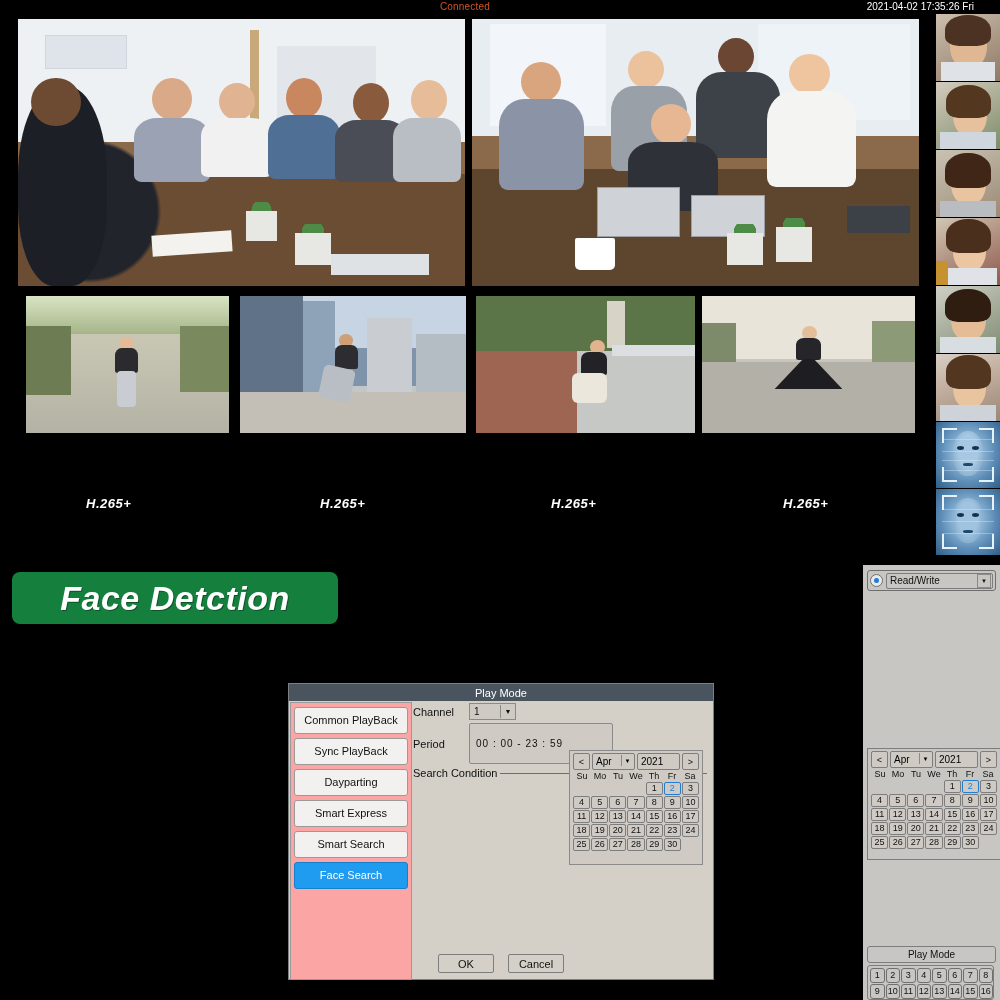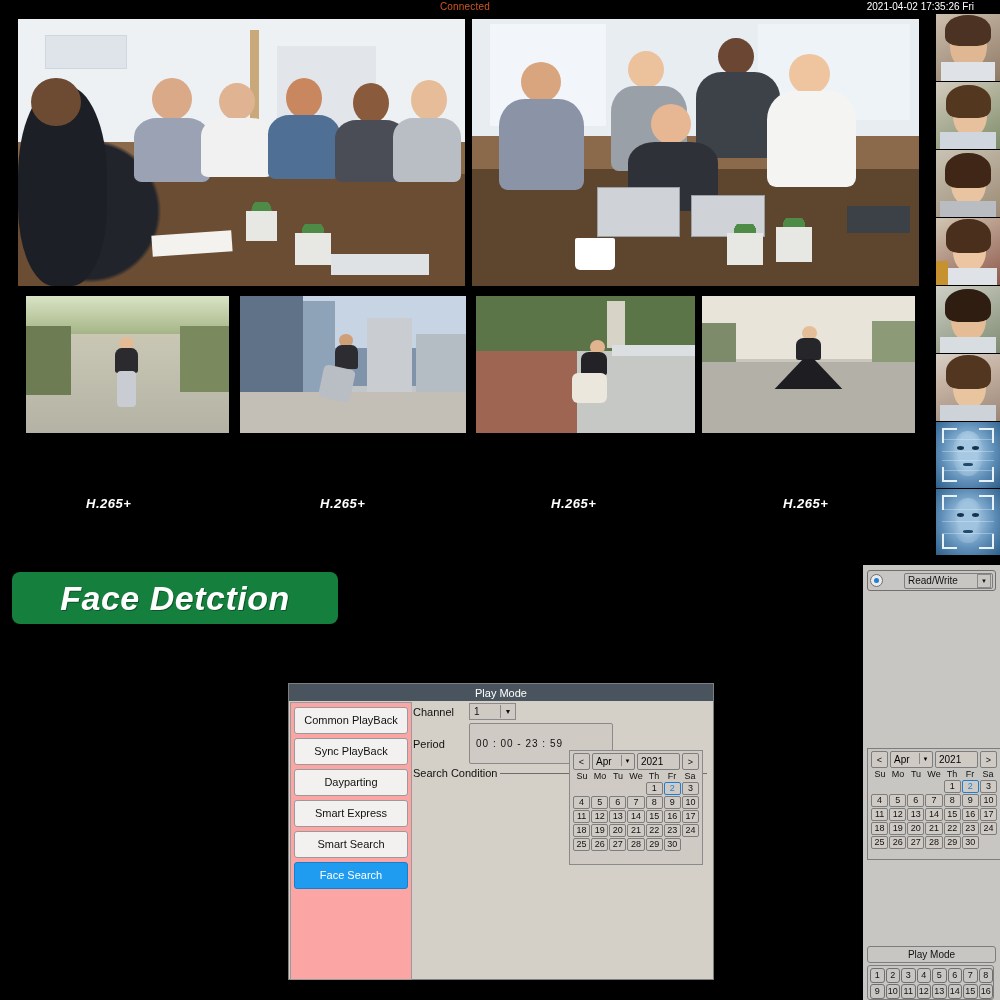--- a/index.html
+++ b/index.html
@@ -95,21 +95,21 @@
   .cal-cell.sel{color:#1f7fd6;border-color:#1f7fd6;}
 
   .dlg-buttons{position:absolute;left:0;right:0;bottom:6px;display:flex;
      justify-content:center;gap:14px;}
   .dlg-btn{width:54px;height:17px;background:#d4d0c8;border:1px solid #7d7d7d;border-radius:2px;
      font-size:11px;display:flex;align-items:center;justify-content:center;color:#111;}
 
   
   .rpanel{position:absolute;left:863px;top:565px;width:137px;height:435px;background:#c8c6c2;}
   .rw-wrap{margin:5px 4px 0 4px;height:19px;background:#c8c6c2;border:1px solid #6f6f6f;
-     border-radius:3px;display:flex;align-items:center;padding:0 2px;gap:21px;}
+     border-radius:3px;display:flex;align-items:center;padding:0 2px;gap:3px;}
   .radio{width:11px;height:11px;border-radius:50%;background:#e9e9e9;border:1px solid #6f6f6f;
      display:flex;align-items:center;justify-content:center;}
   .radio i{width:5px;height:5px;border-radius:50%;background:#1f7fd6;display:block;}
   .rw-select{flex:1;height:14px;background:#c8c6c2;border:1px solid #7d7d7d;border-radius:2px;
      display:flex;align-items:center;font-size:10px;padding-left:3px;position:relative;color:#111;}
   .rw-select .arrow{position:absolute;right:1px;top:0px;width:12px;height:12px;
      border:1px solid #8a8a8a;display:flex;align-items:center;justify-content:center;font-size:6px;}
 
   .rcal{position:absolute;left:4px;top:183px;width:126px;height:104px;background:#c8c6c2;
      border:1px solid #7d7d7d;padding:3px;}
@@ -438,20 +438,24 @@
               <div class="cal-cell day">25</div>
               <div class="cal-cell day">26</div>
               <div class="cal-cell day">27</div>
               <div class="cal-cell day">28</div>
               <div class="cal-cell day">29</div>
               <div class="cal-cell day">30</div>
             </div>
         </div>
       </div>
 
+      <div class="dlg-buttons">
+        <div class="dlg-btn">OK</div>
+        <div class="dlg-btn">Cancel</div>
+      </div>
     </div>
   </div>
 
   <div class="rpanel">
     <div class="rw-wrap">
       <span class="radio">
           <i></i>
         </span>
       <span class="rw-select">
         <span>Read/Write</span>

